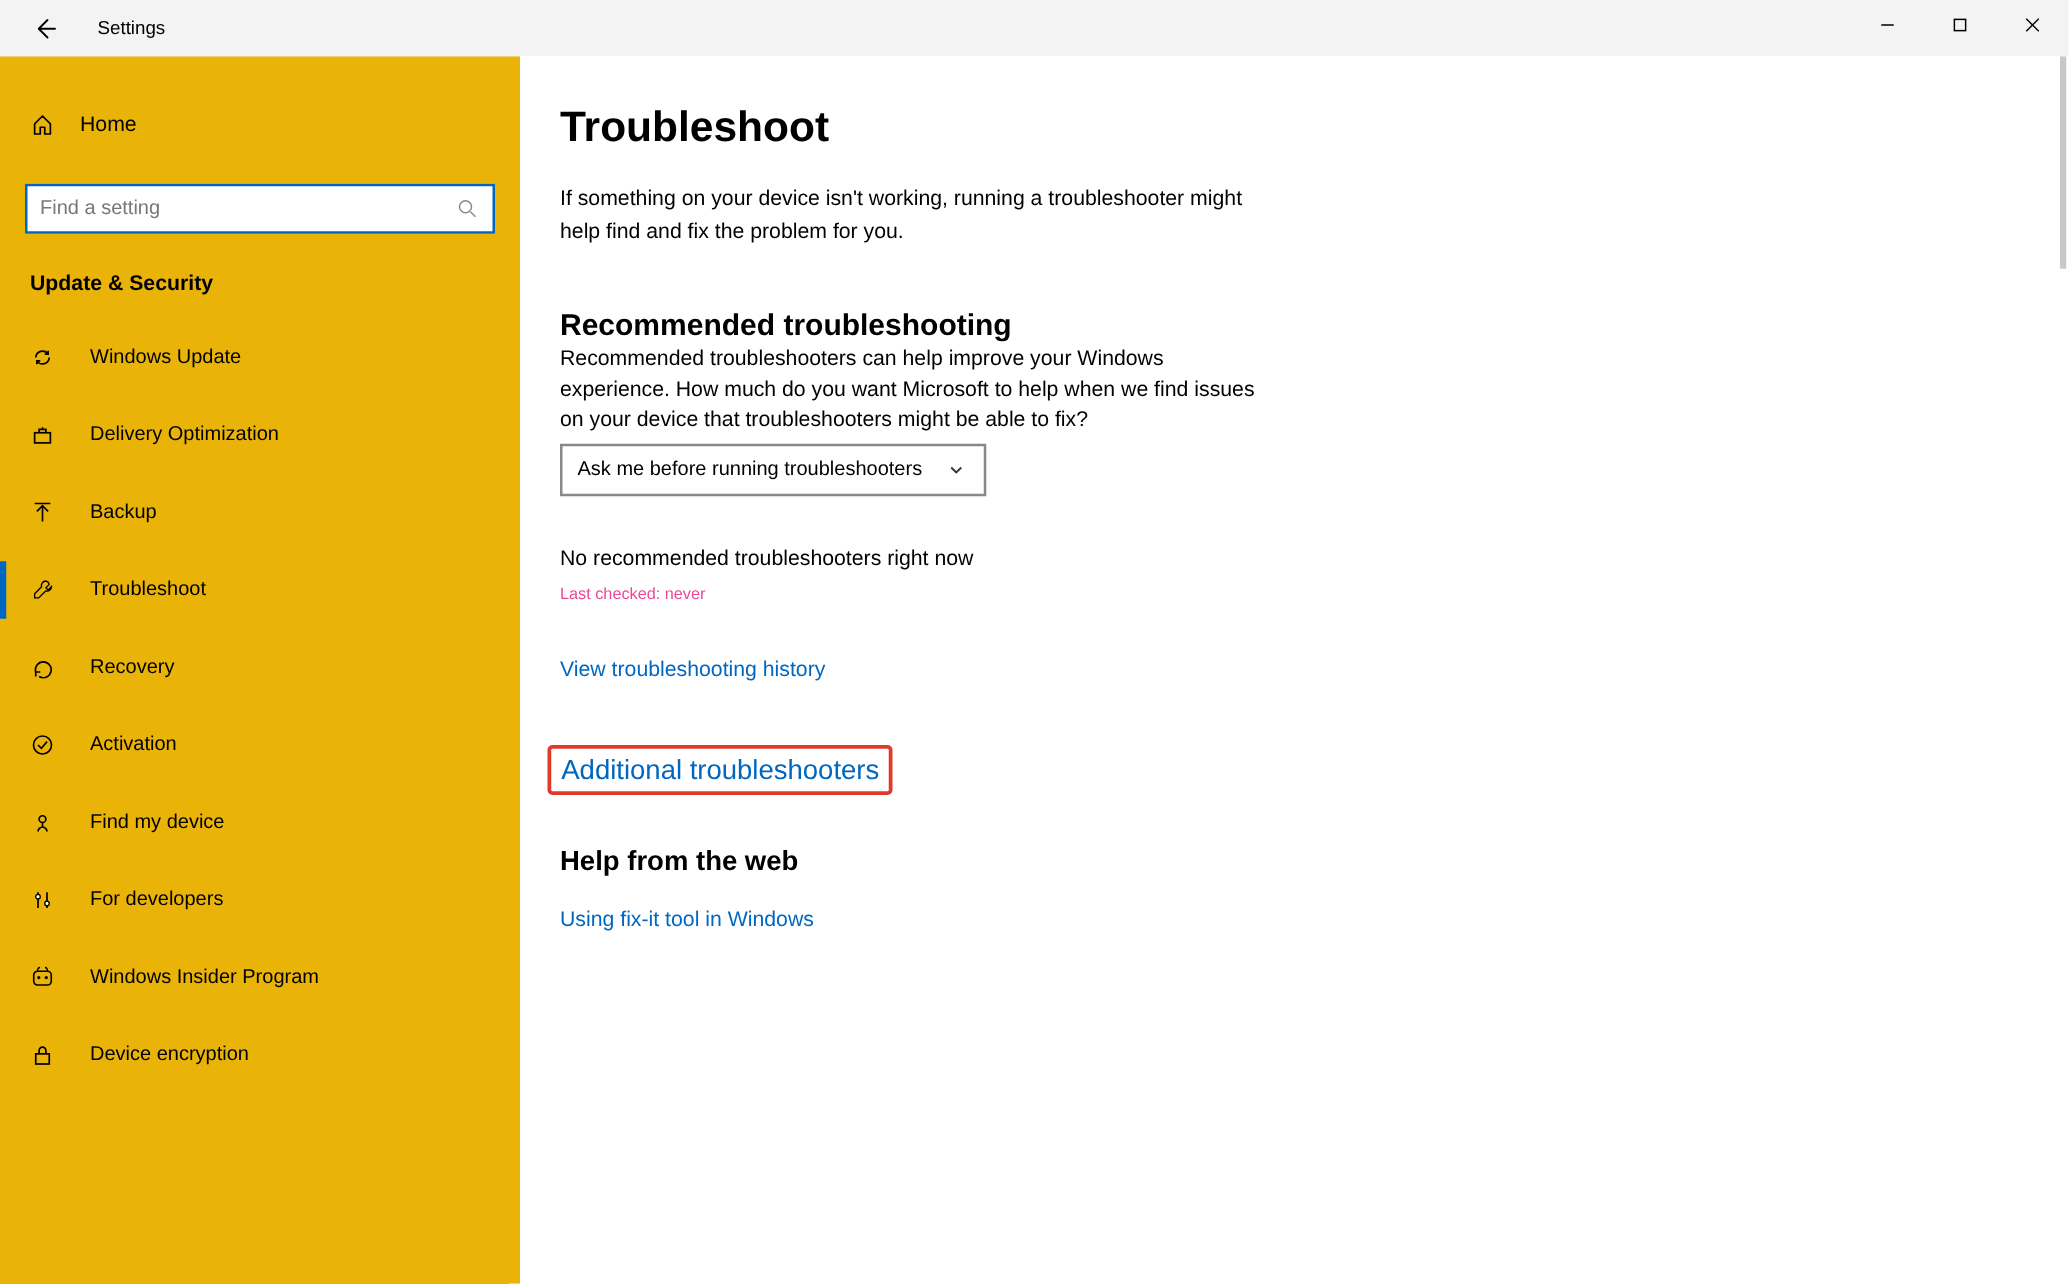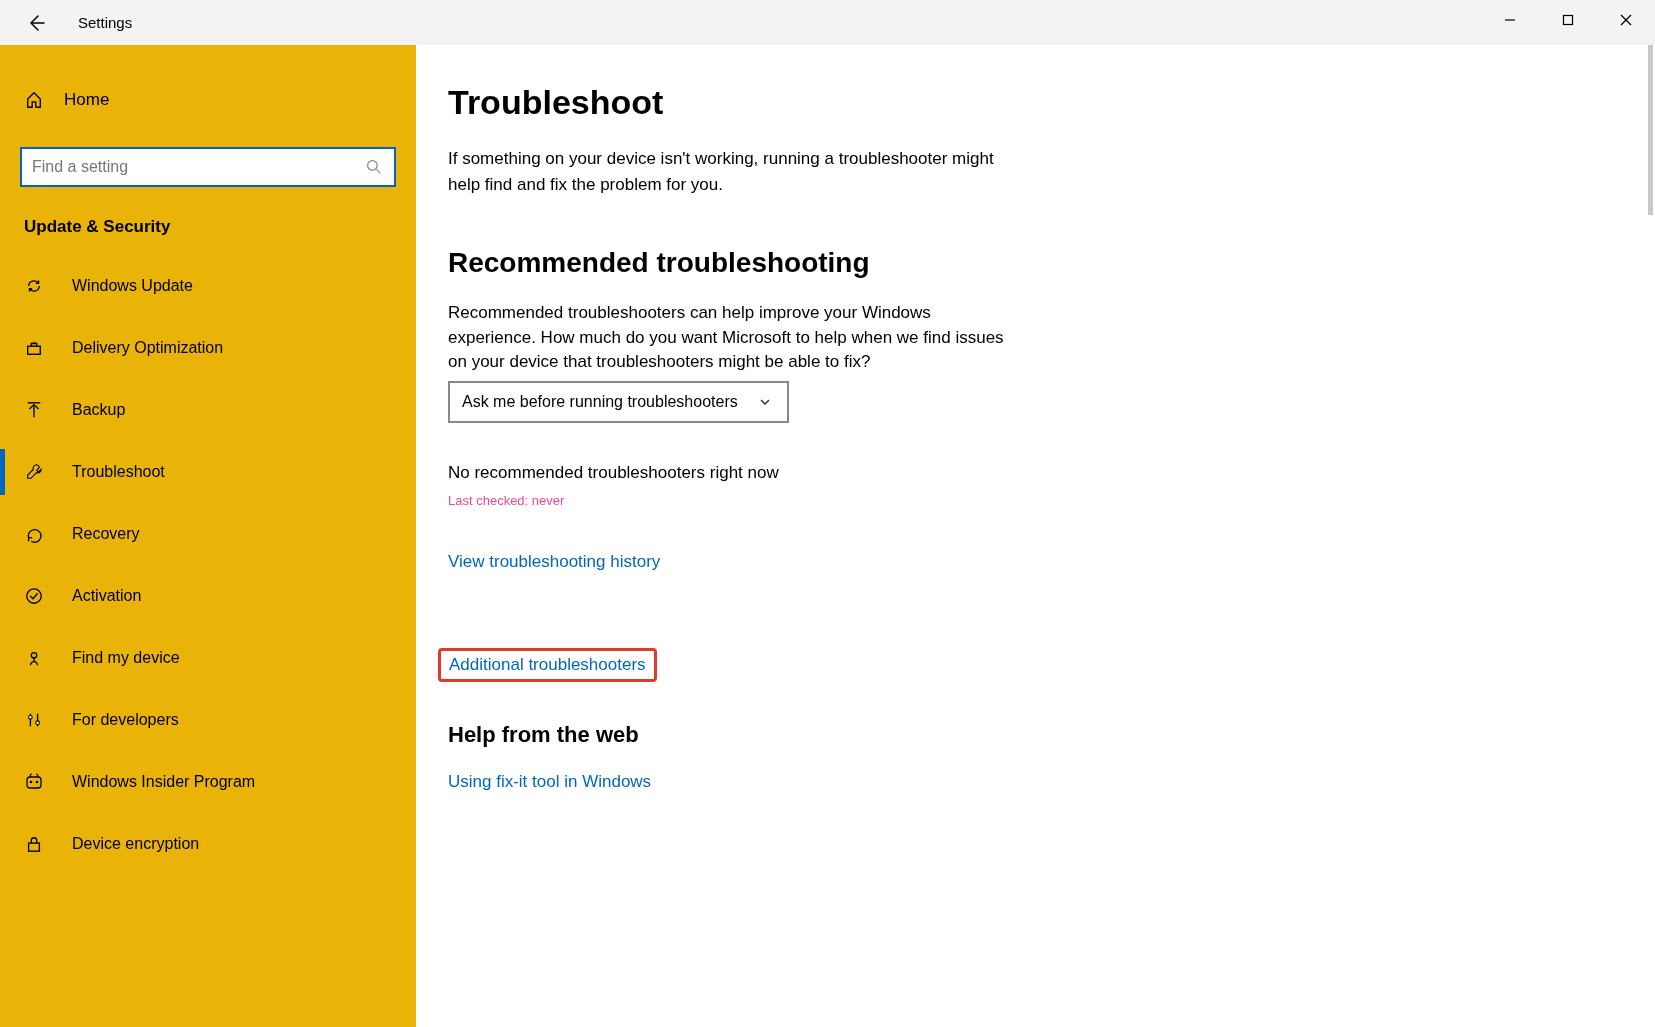--- a/index.html
+++ b/index.html
@@ -130,23 +130,22 @@
     font-size: 34px;
     font-weight: 600;
     margin-bottom: 24px;
   }
   .desc {
     font-size: 17px;
     line-height: 1.5;
     margin-bottom: 50px;
   }
   h2.subhead {
-    font-size: 28px;
+    font-size: 24px;
     font-weight: 600;
-    margin-bottom: 22px;
   }
   .desc2 {
     font-size: 17px;
     line-height: 1.45;
     margin-bottom: 6px;
   }
   .dropdown {
     display: inline-flex;
     align-items: center;
     border: 2px solid #888;
@@ -165,30 +164,30 @@
     font-size: 13px;
     color: #ec4899;
     margin-bottom: 44px;
   }
   .link {
     color: #0067c0;
     font-size: 17px;
     cursor: pointer;
     display: inline-block;
   }
-  .link-block { margin-bottom: 76px; }
+  .link-block { margin-bottom: 50px; }
   .highlighted-link {
     display: inline-block;
     border: 3px solid #e03b2a;
     border-radius: 4px;
     padding: 4px 8px;
     margin-left: -10px;
     margin-bottom: 40px;
   }
-  .highlighted-link .link { font-size: 17px; }
+  .highlighted-link .link { font-size: 22px; }
   h2.help-head {
     font-size: 22px;
     font-weight: 600;
     margin-bottom: 24px;
   }
   .scroll-indicator {
     position: absolute;
     right: 2px;
     top: 0;
     width: 5px;

